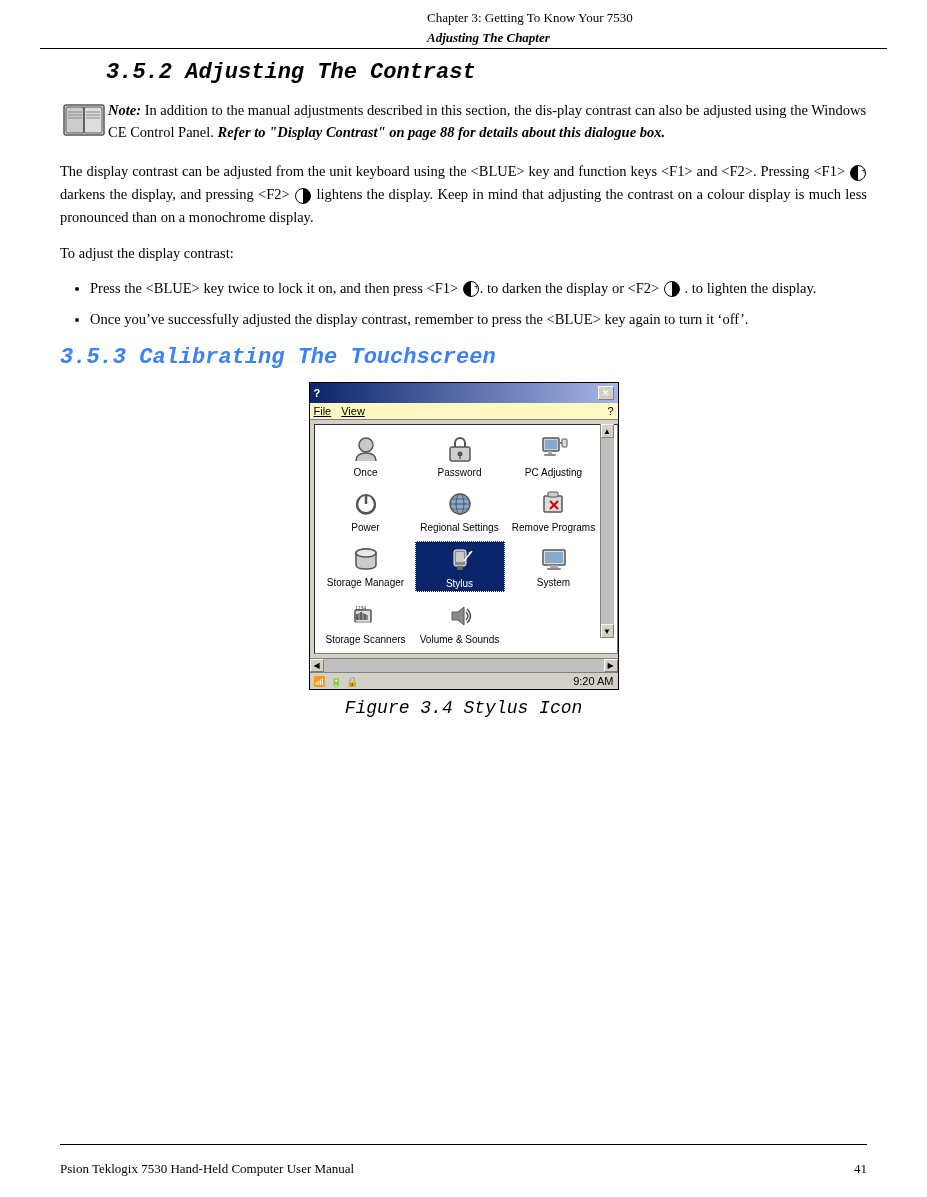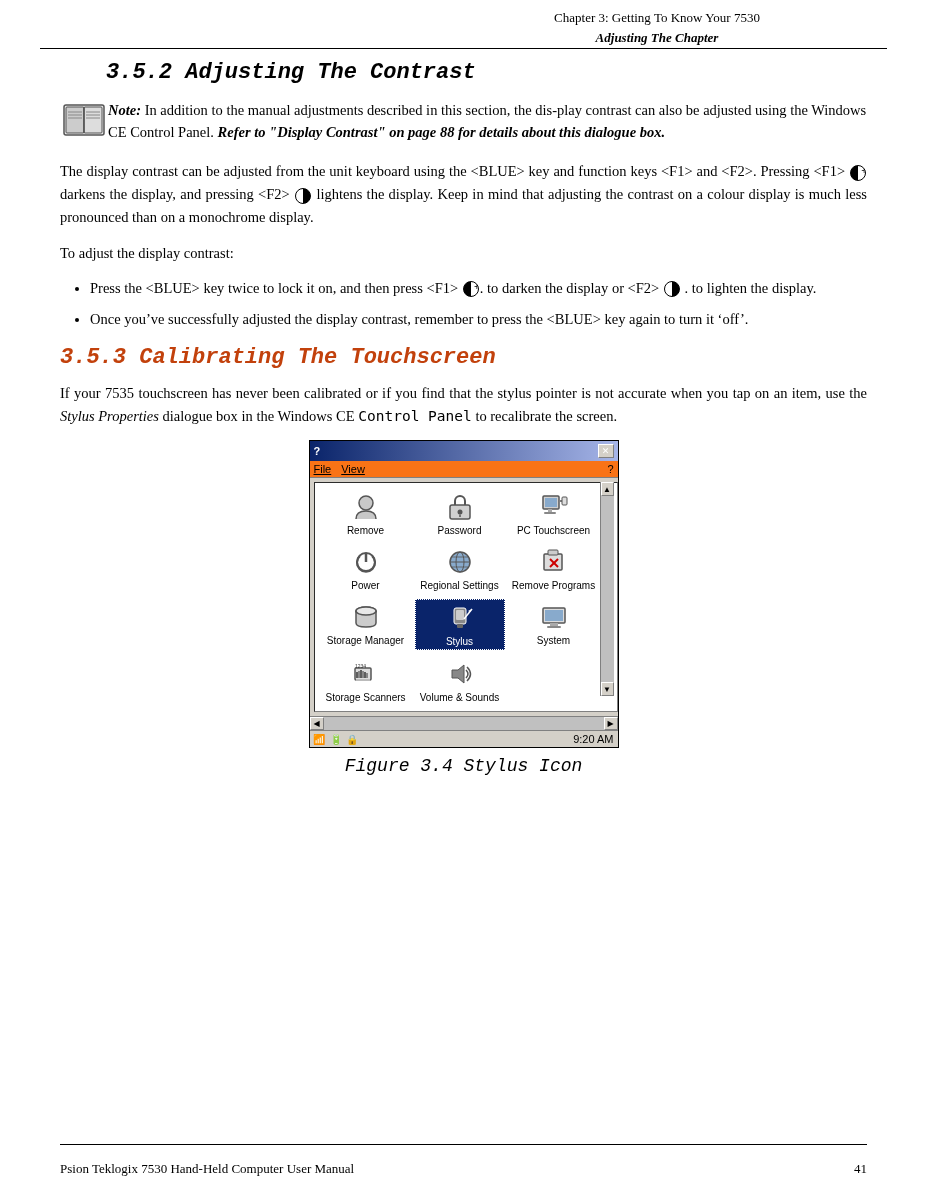--- a/index.html
+++ b/index.html
@@ -11,21 +11,21 @@
       font-size: 15px;
       color: #000000;
       position: relative;
     }
 
     .header {
       position: absolute;
       top: 0;
       right: 0;
       width: 500px;
-      text-align: center;
+      text-align: left;
       padding: 8px 40px 4px 0;
       font-size: 13px;
       line-height: 1.5;
       color: #000;
     }
     .header .chapter-line {
       font-style: normal;
     }
     .header .section-title {
       font-weight: bold;
@@ -126,21 +126,21 @@
       text-align: justify;
     }
 
     .section-heading-2 {
       font-family: 'Courier New', monospace;
       font-size: 22px;
       font-weight: bold;
       font-style: italic;
       margin-bottom: 12px;
       margin-top: 10px;
-      color: #c2410c;
+      color: #3b82f6;
     }
 
     .figure-container {
       display: flex;
       flex-direction: column;
       align-items: center;
       margin: 10px 0 14px 0;
     }
 
     .figure-caption {
@@ -184,21 +184,21 @@
       border-right-color: #808080;
       border-bottom-color: #808080;
       font-size: 9px;
       display: flex;
       align-items: center;
       justify-content: center;
       cursor: pointer;
     }
     .win-menubar {
       display: flex;
-      background: #f97316;
+      background: #fef9c3;
       padding: 2px 4px;
       border-bottom: 1px solid #808080;
       gap: 10px;
     }
     .win-menu-item {
       font-size: 11px;
       text-decoration: underline;
       cursor: pointer;
     }
     .win-content {
@@ -366,23 +366,20 @@
       Press the &lt;BLUE&gt; key twice to lock it on, and then press &lt;F1&gt;
       <span class="circle-icon circle-dark circle-plus"></span>. to darken the display or &lt;F2&gt;
       <span class="circle-icon circle-light"></span>
       . to lighten the display.
     </li>
     <li>Once you’ve successfully adjusted the display contrast, remember to press the &lt;BLUE&gt; key again to turn it ‘off’.</li>
   </ul>
 
   <div class="section-heading-2">3.5.3   Calibrating The Touchscreen</div>
 
-  <p class="body-text">
-    If your 7535 touchscreen has never been calibrated or if you find that the stylus pointer is not accurate when you tap on an item, use the <em>Stylus Properties</em> dialogue box in the Windows CE <code>Control Panel</code> to recalibrate the screen.
-  </p>
 
 
   <div class="figure-container">
 
     <div class="win-window">
 
       <div class="win-titlebar">
         <span class="win-title-text">?</span>
         <div class="win-title-buttons">
           <div class="win-btn">✕</div>
@@ -398,21 +395,21 @@
       <div style="position:relative; display:flex;">
         <div class="win-content" style="flex:1; padding-right:18px;">
 
           <div class="win-icon-item">
             <div class="icon-img">
               <svg width="28" height="28" viewBox="0 0 28 28">
                 <circle cx="14" cy="10" r="7" fill="#c8c8c8" stroke="#555" stroke-width="1.5"></circle>
                 <path d="M4 26 Q4 18 14 18 Q24 18 24 26" fill="#c8c8c8" stroke="#555" stroke-width="1.5"></path>
               </svg>
             </div>
-            <span>Remove</span>
+            <span>Once</span>
           </div>
           <div class="win-icon-item">
             <div class="icon-img">
               <svg width="28" height="28" viewBox="0 0 28 28">
                 <rect x="4" y="12" width="20" height="14" rx="2" fill="#d0d0d0" stroke="#555" stroke-width="1.5"></rect>
                 <path d="M9 12 V8 a5 5 0 0 1 10 0 V12" fill="none" stroke="#555" stroke-width="2"></path>
                 <circle cx="14" cy="19" r="2.5" fill="#555"></circle>
                 <line x1="14" y1="21.5" x2="14" y2="24" stroke="#555" stroke-width="1.5"></line>
               </svg>
             </div>
@@ -422,21 +419,21 @@
             <div class="icon-img">
               <svg width="28" height="28" viewBox="0 0 28 28">
                 <rect x="3" y="3" width="16" height="13" rx="1" fill="#d0d0d0" stroke="#555" stroke-width="1.5"></rect>
                 <rect x="5" y="5" width="12" height="9" fill="#88aacc"></rect>
                 <rect x="8" y="16" width="4" height="3" fill="#aaa"></rect>
                 <rect x="4" y="19" width="12" height="2" fill="#888" rx="1"></rect>
                 <line x1="20" y1="8" x2="26" y2="8" stroke="#555" stroke-width="1.5"></line>
                 <rect x="22" y="4" width="5" height="8" rx="1" fill="#ddd" stroke="#555" stroke-width="1"></rect>
               </svg>
             </div>
-            <span>PC Touchscreen</span>
+            <span>PC Adjusting</span>
           </div>
 
           <div class="win-icon-item">
             <div class="icon-img">
               <svg width="28" height="28" viewBox="0 0 28 28">
                 <circle cx="14" cy="14" r="9" fill="none" stroke="#555" stroke-width="2"></circle>
                 <line x1="14" y1="5" x2="14" y2="14" stroke="#555" stroke-width="2.5"></line>
                 <path d="M8 8 a9 9 0 1 0 12 0" fill="none" stroke="#555" stroke-width="2"></path>
               </svg>
             </div>

